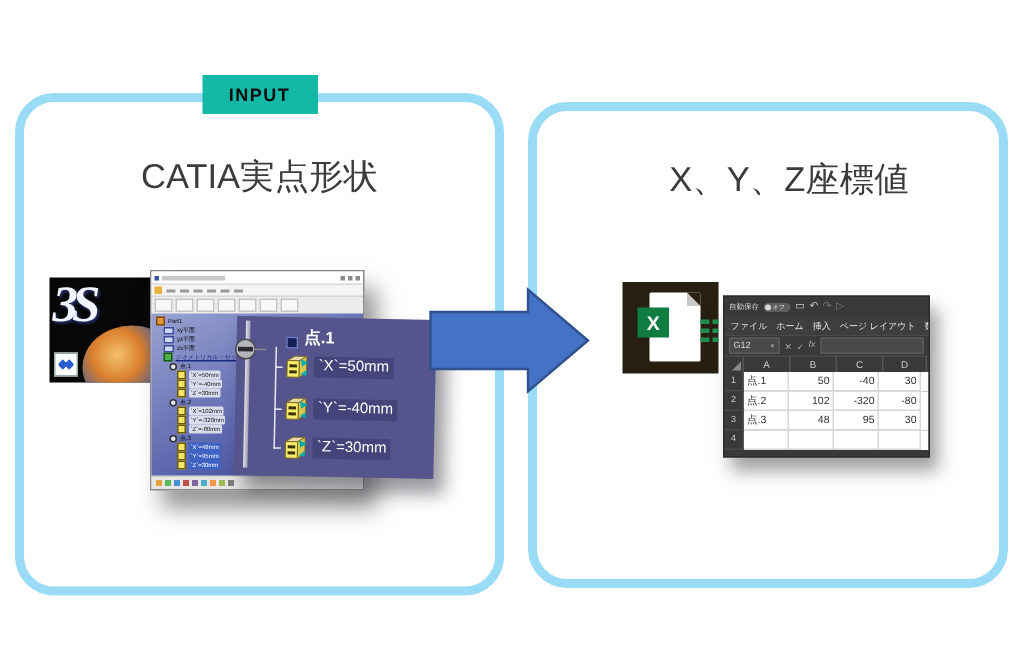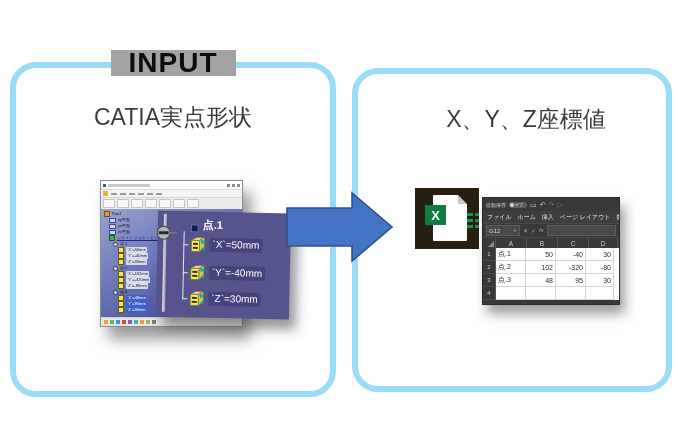--- a/index.html
+++ b/index.html
@@ -4,22 +4,22 @@
 <style>
   html,body{margin:0;padding:0;background:#fff;}
   .canvas{position:relative;width:678px;height:448px;background:#ffffff;overflow:hidden;
           font-family:"Liberation Sans",sans-serif;}
 
   
   .panel{position:absolute;border:6px solid #9ADCF6;border-radius:26px;background:#fff;}
   .panel-input{left:10px;top:62px;width:314px;height:323px;}
   .panel-output{left:352px;top:68px;width:308px;height:312px;}
   .panel-label{position:absolute;text-align:center;z-index:4;}
-  .panel-label span{display:inline-block;background:#a3a3a3;padding:0 18px;line-height:26px;
-                    font-size:28px;font-weight:bold;color:#0d0d0d;letter-spacing:1px;}
+  .panel-label span{display:inline-block;background:#14b8a6;padding:0 18px;line-height:26px;
+                    font-size:12px;font-weight:bold;color:#0d0d0d;letter-spacing:1px;}
   .lbl-input{left:10px;top:50px;width:326px;}
   .lbl-output{left:352px;top:56px;width:320px;}
   .panel-sub{position:absolute;text-align:center;font-size:23px;color:#3c3c3c;z-index:3;}
   .sub-input{left:10px;top:102px;width:326px;}
   .sub-output{left:352px;top:104px;width:348px;}
 
   
   .big-arrow{position:absolute;left:286px;top:191px;z-index:6;}
 
   
@@ -136,20 +136,29 @@
   </div>
   <div class="panel-sub sub-input">CATIA実点形状</div>
 
   <div class="panel panel-output"></div>
   <div class="panel-sub sub-output">X、Y、Z座標値</div>
 
   <svg class="big-arrow" width="108" height="72" viewBox="0 0 108 72">
     <polygon points="1,17 66,17 66,2 106,36 66,70 66,55 1,55" fill="#4472C4" stroke="#2F528F" stroke-width="1.6"></polygon>
   </svg>
 
+  <div class="catia-icon">
+    <div class="earth"></div>
+    <div class="swirl">3S</div>
+    <div class="shortcut">
+      <svg width="10" height="10" viewBox="0 0 10 10">
+        <polygon points="1,9 1,4 4,4 4,1 9,1 9,6 6,6 6,9" fill="#2a5ad0" transform="rotate(45 5 5)"></polygon>
+      </svg>
+    </div>
+  </div>
 
   <div class="catia-win">
     <div class="c-titlebar">
       <span class="tdot"></span>
       <span class="tbar"></span>
       <span class="tctrl">
           <i></i>
           <i></i>
           <i></i>
         </span>

